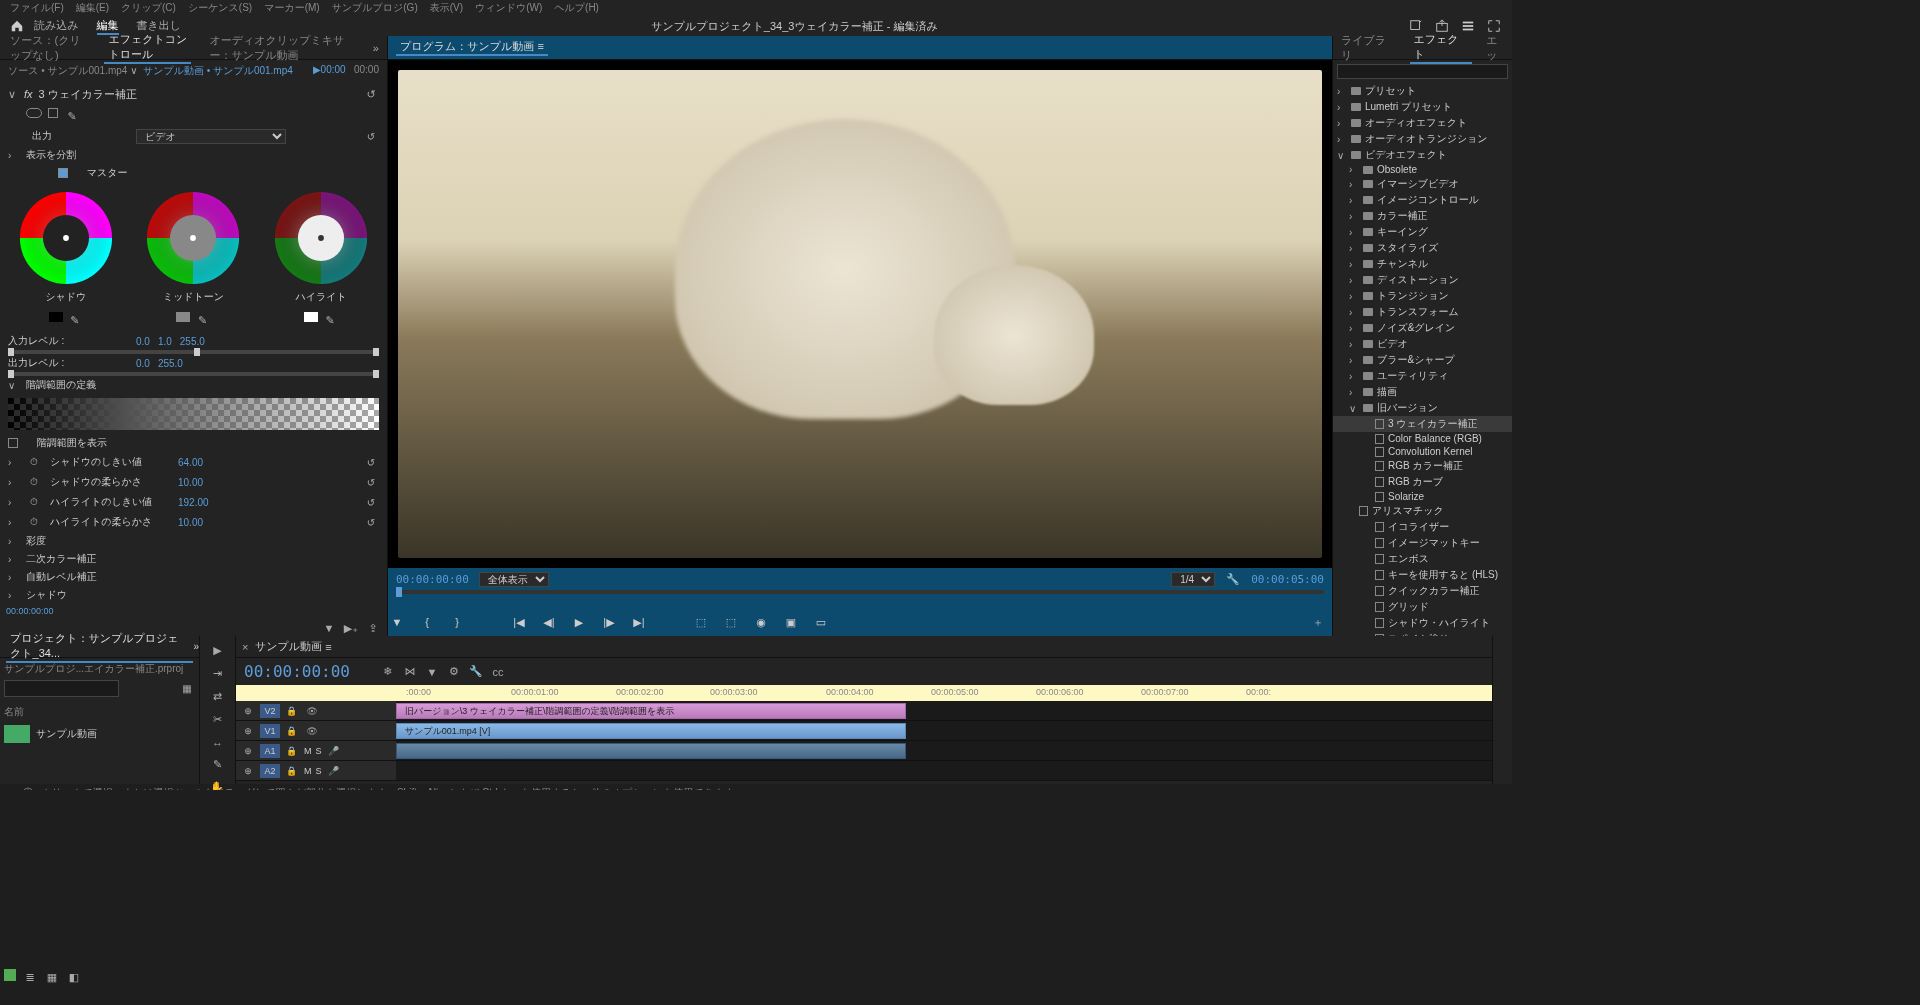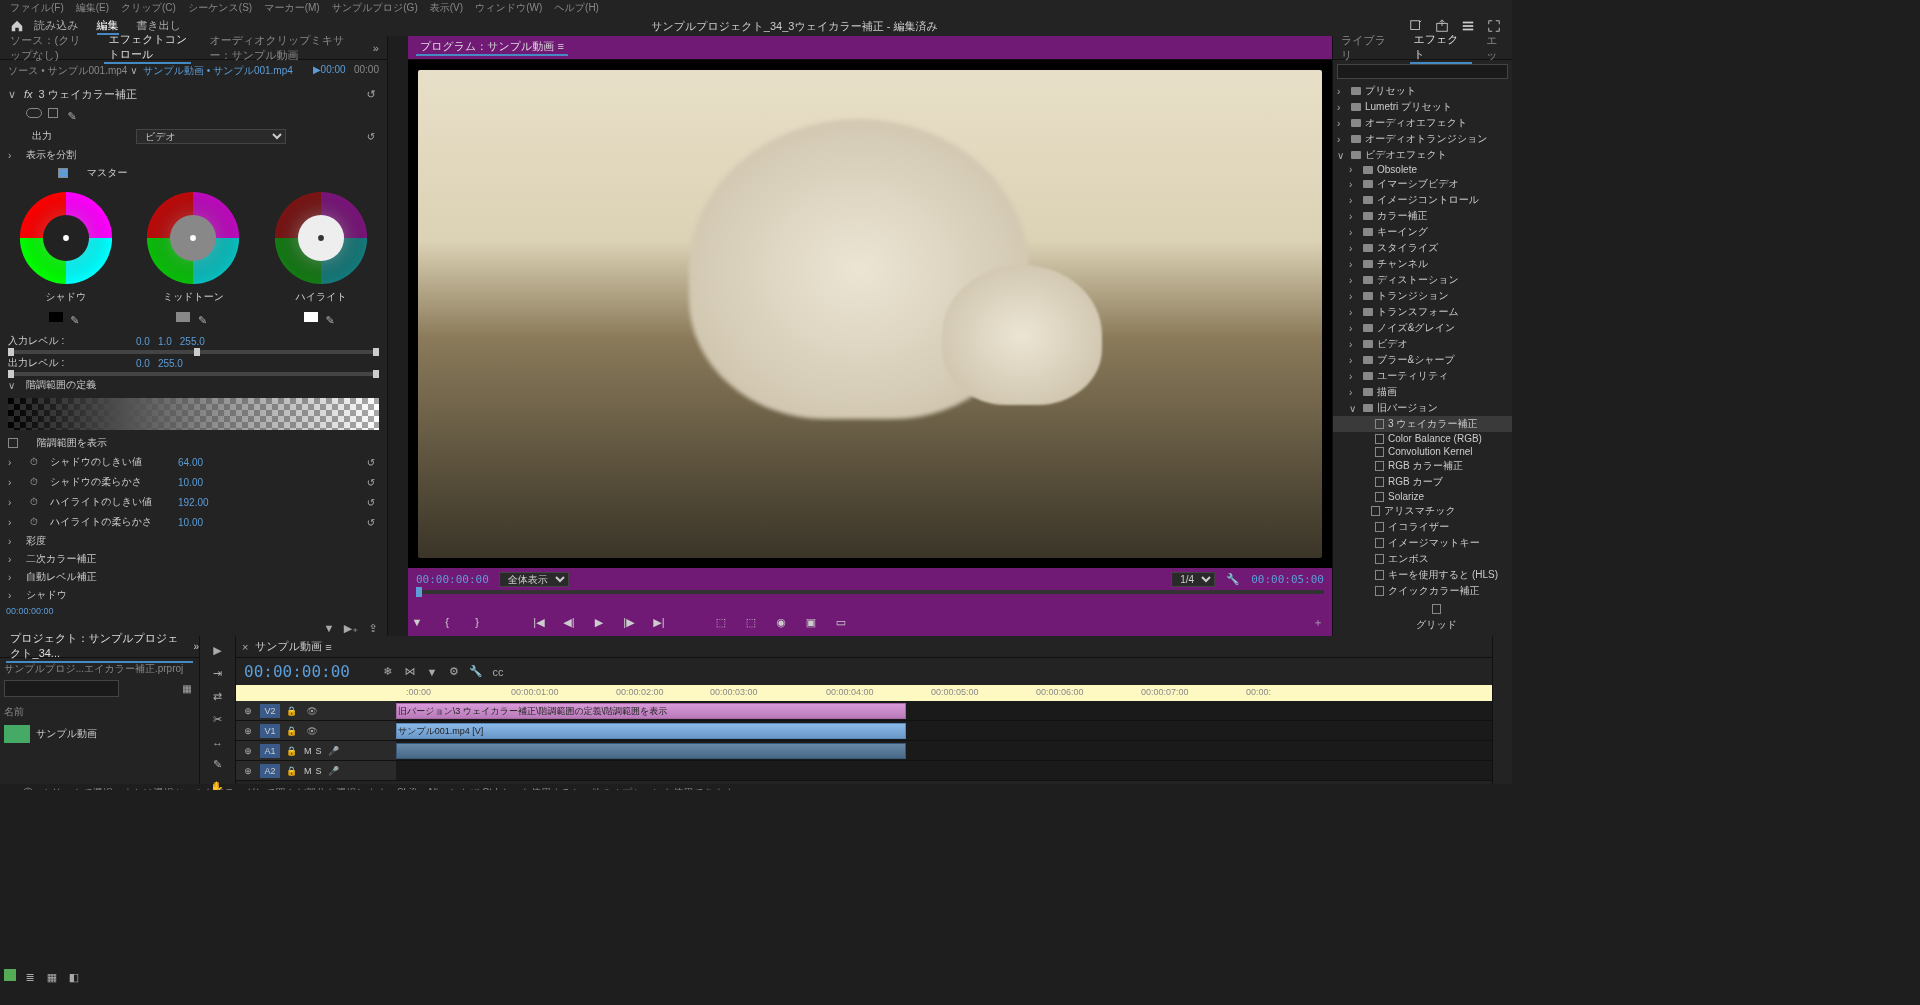--- a/index.html
+++ b/index.html
@@ -32,21 +32,21 @@
 .param-row .val { color: #5c9dd8; }
 .slider-track { flex: 1; height: 4px; background: #444; position: relative; }
 .slider-handle { width: 6px; height: 8px; background: #ccc; position: absolute; top: -2px; }
 .tonal-strip { height: 32px; background: linear-gradient(to right, #000, #fff); margin: 4px 0; position: relative; }
 .tonal-strip::before { content: ''; position: absolute; inset: 0; background-image: linear-gradient(45deg, rgba(80,80,80,0.5) 25%, transparent 25%, transparent 75%, rgba(80,80,80,0.5) 75%), linear-gradient(45deg, rgba(80,80,80,0.5) 25%, transparent 25%, transparent 75%, rgba(80,80,80,0.5) 75%); background-size: 12px 12px; background-position: 0 0, 6px 6px; }
 .arrow { color: #aaa; width: 10px; display: inline-block; }
 .reset-icon { margin-left: auto; }
 .checkbox { width: 10px; height: 10px; border: 1px solid #888; display: inline-block; }
 .checkbox.checked { background: #5c9dd8; }
 
-.center-panel { flex: 1; background: #701a75; display: flex; flex-direction: column; margin-left: 20px; }
+.center-panel { flex: 1; background: #0c4a6e; display: flex; flex-direction: column; }
 .program-tabs { height: 24px; display: flex; align-items: center; padding-left: 8px; border-bottom: 1px solid #111; }
 .video-area { flex: 1; background: #000; display: flex; align-items: center; justify-content: center; position: relative; padding: 10px; }
 .video-frame { width: 100%; height: 100%; background: linear-gradient(to bottom, #e8dfc8 0%, #dcd2b5 35%, #8a7a5a 55%, #3a3528 100%); border-radius: 2px; display: flex; align-items: center; justify-content: center; position: relative; overflow: hidden; }
 .sheep1 { position: absolute; width: 340px; height: 300px; border-radius: 50% 50% 40% 40%; background: radial-gradient(ellipse at center, #ece5d4, #c8bda5); left: 30%; top: 10%; filter: blur(2px); }
 .sheep2 { position: absolute; width: 160px; height: 140px; border-radius: 50% 50% 40% 40%; background: radial-gradient(ellipse at center, #ece5d4, #c8bda5); left: 58%; top: 40%; filter: blur(1px); }
 .program-info { height: 22px; display: flex; align-items: center; padding: 0 8px; gap: 10px; }
 .tc { color: #5c9dd8; font-family: monospace; }
 .tc-right { margin-left: auto; }
 .program-scrub { height: 18px; padding: 0 8px; }
 .scrub-track { height: 4px; background: #333; position: relative; width: 100%; }
@@ -76,21 +76,21 @@
 .timeline { flex: 1; background: #232323; display: flex; flex-direction: column; }
 .tl-header { height: 22px; display: flex; align-items: center; padding-left: 6px; border-bottom: 1px solid #111; }
 .tl-tc { padding: 4px 8px; font-size: 16px; color: #5c9dd8; font-family: monospace; }
 .tl-ruler { height: 16px; display: flex; position: relative; color: #888; font-size: 9px; background: #fef9c3; }
 .tl-ruler .mark { position: absolute; top: 2px; }
 .tracks { flex: 1; position: relative; }
 .track-row { height: 20px; display: flex; border-bottom: 1px solid #111; }
 .track-head { width: 160px; display: flex; align-items: center; gap: 4px; padding-left: 4px; font-size: 9px; background: #2a2a2a; }
 .track-label { width: 20px; height: 14px; background: #3a5a8a; display: flex; align-items: center; justify-content: center; font-size: 9px; }
 .track-content { flex: 1; position: relative; background: #1a1a1a; }
-.clip { position: absolute; height: 16px; top: 2px; display: flex; align-items: center; font-size: 9px; color: #222; padding-left: 1px; overflow: hidden; }
+.clip { position: absolute; height: 16px; top: 2px; display: flex; align-items: center; font-size: 9px; color: #222; padding-left: 8px; overflow: hidden; }
 .clip.video { background: linear-gradient(#d89ad8, #b87ab8); border: 1px solid #a868a8; }
 .clip.video2 { background: linear-gradient(#8ab8e8, #6a98c8); border: 1px solid #5a88b8; }
 .clip.audio { background: linear-gradient(#6888a8, #486888); border: 1px solid #385878; }
 .audio-vu { width: 20px; background: #232323; border-left: 1px solid #111; }
 .statusbar { height: 18px; background: #1e1e1e; color: #888; font-size: 10px; display: flex; align-items: center; padding-left: 20px; }
 .dd { font-size: 10px; background: #2a2a2a; border: 1px solid #444; color: #ccc; padding: 0 4px; }
 .tl-tc-wrap { display: flex; align-items: center; gap: 10px; }
 .tl-icons-row { display: flex; margin-left: 12px; gap: 6px; }
 </style>
 </head>
@@ -509,21 +509,21 @@
         <div class="tree-item" style="padding-left: 28px;">
           <span class="arrow"></span>
           <span class="file-icon"></span>
           <span>RGB カーブ</span>
         </div>
         <div class="tree-item" style="padding-left: 28px;">
           <span class="arrow"></span>
           <span class="file-icon"></span>
           <span>Solarize</span>
         </div>
-        <div class="tree-item" style="padding-left: 24px;">
+        <div class="tree-item" style="padding-left: 12px;">
           <span class="arrow"></span>
           <span class="file-icon"></span>
           <span>アリスマチック</span>
         </div>
         <div class="tree-item" style="padding-left: 28px;">
           <span class="arrow"></span>
           <span class="file-icon"></span>
           <span>イコライザー</span>
         </div>
         <div class="tree-item" style="padding-left: 28px;">
@@ -539,21 +539,21 @@
         <div class="tree-item" style="padding-left: 28px;">
           <span class="arrow"></span>
           <span class="file-icon"></span>
           <span>キーを使用すると (HLS)</span>
         </div>
         <div class="tree-item" style="padding-left: 28px;">
           <span class="arrow"></span>
           <span class="file-icon"></span>
           <span>クイックカラー補正</span>
         </div>
-        <div class="tree-item" style="padding-left: 28px; flex-direction: column;">
+        <div class="tree-item" style="padding-left: 28px;">
           <span class="arrow"></span>
           <span class="file-icon"></span>
           <span>グリッド</span>
         </div>
         <div class="tree-item" style="padding-left: 28px;">
           <span class="arrow"></span>
           <span class="file-icon"></span>
           <span>シャドウ・ハイライト</span>
         </div>
         <div class="tree-item" style="padding-left: 28px;">

